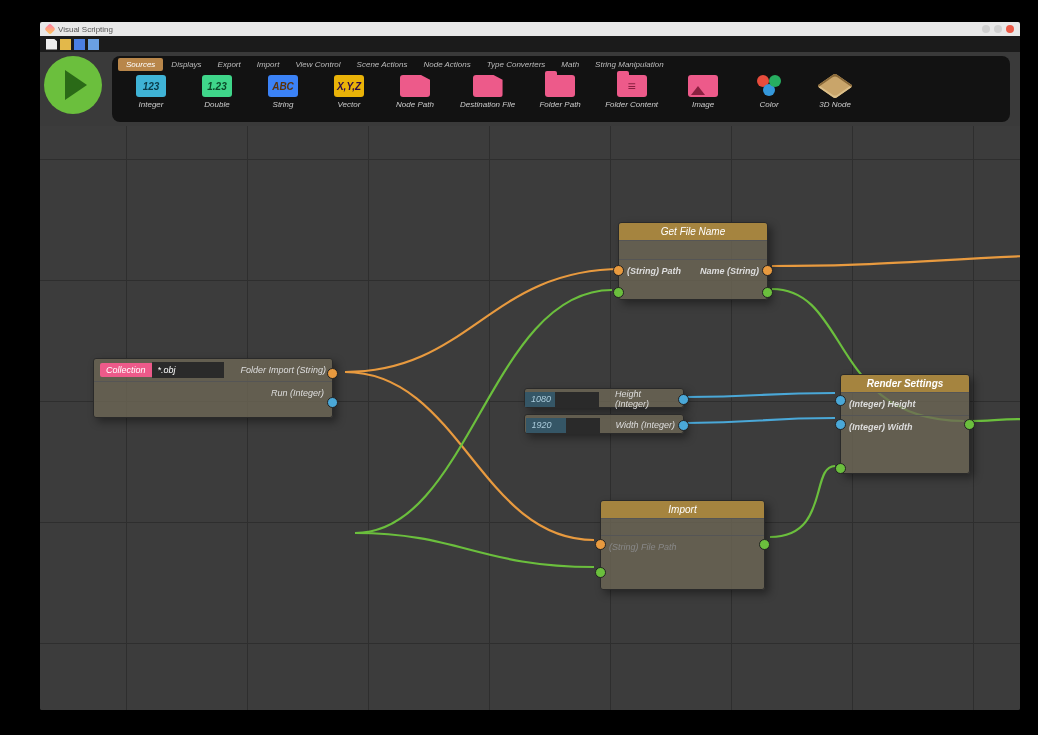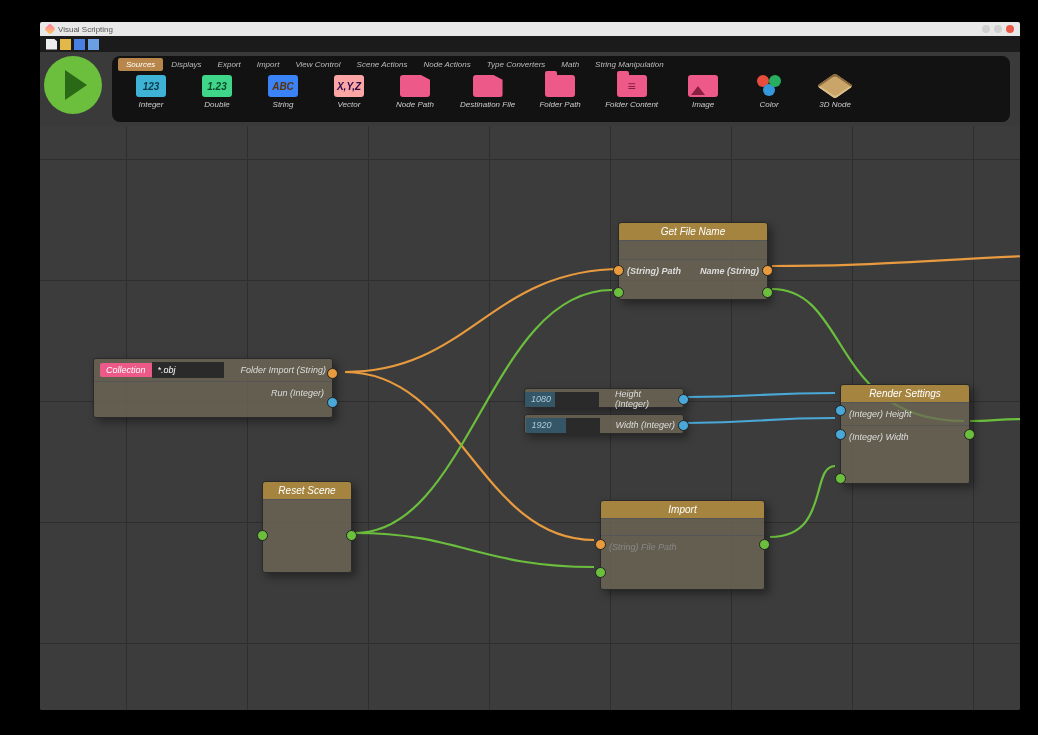--- a/index.html
+++ b/index.html
@@ -54,21 +54,21 @@
     display:flex; flex-direction:column; align-items:center; gap:3px;
     color:#ccc; font-size:8px; font-style:italic; cursor:pointer; min-width:42px;
   }
   .ticon {
     width:30px; height:22px; display:flex; align-items:center; justify-content:center;
     font-weight:bold; font-size:10px; border-radius:3px;
   }
   .ticon.int { background:#3fb3d6; color:#0a3a48; }
   .ticon.dbl { background:#3fd68a; color:#0a4828; }
   .ticon.str { background:#3b82f6; color:#5a3208; }
-  .ticon.vec { background:#fca5a5; color:#2a0a48; }
+  .ticon.vec { background:#eab308; color:#2a0a48; }
   .ticon.file { background:#ed5a8a; clip-path: polygon(0 0,70% 0,100% 22%,100% 100%,0 100%); }
   .ticon.folder { background:#ed5a8a; border-radius:0 3px 3px 3px; position:relative; }
   .ticon.folder::before { content:""; position:absolute; top:-4px; left:0; width:12px; height:5px; background:#ed5a8a; border-radius:2px 2px 0 0; }
   .ticon.folderc::after { content:"≡"; color:#8a2040; font-size:14px; }
   .ticon.img { background:#ed5a8a; position:relative; }
   .ticon.img::after { content:""; position:absolute; bottom:2px; left:3px; width:0; height:0;
     border-left:7px solid transparent; border-right:7px solid transparent; border-bottom:9px solid #8a2040; }
   .ticon.color { background:transparent; position:relative; }
   .ticon.color::before { content:""; position:absolute; width:12px; height:12px; border-radius:50%; background:#e74c3c; left:3px; top:0; }
   .ticon.color::after { content:""; position:absolute; width:12px; height:12px; border-radius:50%; background:#27ae60; right:3px; top:0; box-shadow:-6px 9px 0 #3498db; }
@@ -271,25 +271,20 @@
       <div class="row" style="justify-content:space-between; padding:0 8px;font-weight:bold;">
         <span>(String) Path</span>
         <span>Name (String)</span>
       </div>
       <div class="port str" style="left:-6px; top:42px;"></div>
       <div class="port str" style="right:-6px; top:42px;"></div>
       <div class="port run" style="left:-6px; top:64px;"></div>
       <div class="port run" style="right:-6px; top:64px;"></div>
     </div>
 
-    <div class="node" style="left:222px; top:355px; width:90px; height:92px;">
-      <div class="node-title">Reset Scene</div>
-      <div class="port run" style="left:-6px; top:48px;"></div>
-      <div class="port run" style="right:-6px; top:48px;"></div>
-    </div>
 
     <div class="node" style="left:484px; top:262px; width:160px; height:20px;">
       <div class="row right" style="height:20px;">
         <span class="num-wrap"><input class="num-field" value="1080" style=""></span>
         <span>Height (Integer)</span>
       </div>
       <div class="port int" style="right:-6px; top:5px;"></div>
     </div>
 
     <div class="node" style="left:484px; top:288px; width:160px; height:20px;">
@@ -305,21 +300,21 @@
       <div style="height:16px;"></div>
       <div class="node-divider"></div>
       <div class="row left dim">
         <span>(String) File Path</span>
       </div>
       <div class="port str" style="left:-6px; top:38px;"></div>
       <div class="port run" style="right:-6px; top:38px;"></div>
       <div class="port run" style="left:-6px; top:66px;"></div>
     </div>
 
-    <div class="node" style="left:800px; top:258px; width:130px; height:100px;">
+    <div class="node" style="left:800px; top:248px; width:130px; height:100px;font-weight:bold;">
       <div class="node-title">Render Settings</div>
       <div class="row left">
         <span>(Integer) Height</span>
       </div>
       <div class="node-divider"></div>
       <div class="row left">
         <span>(Integer) Width</span>
       </div>
       <div class="port int" style="left:-6px; top:20px;"></div>
       <div class="port int" style="left:-6px; top:44px;"></div>

